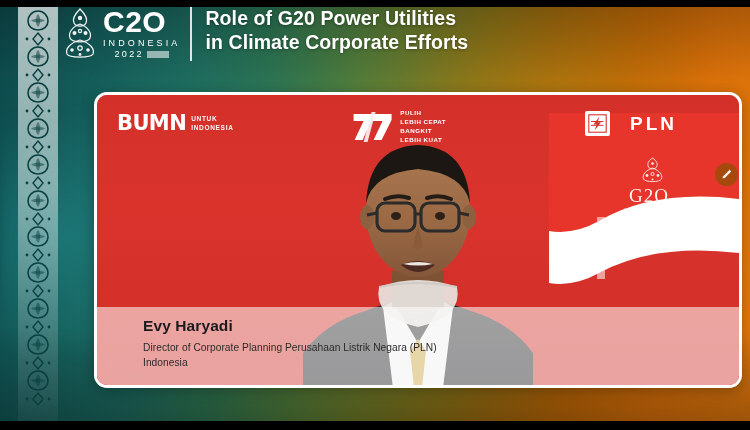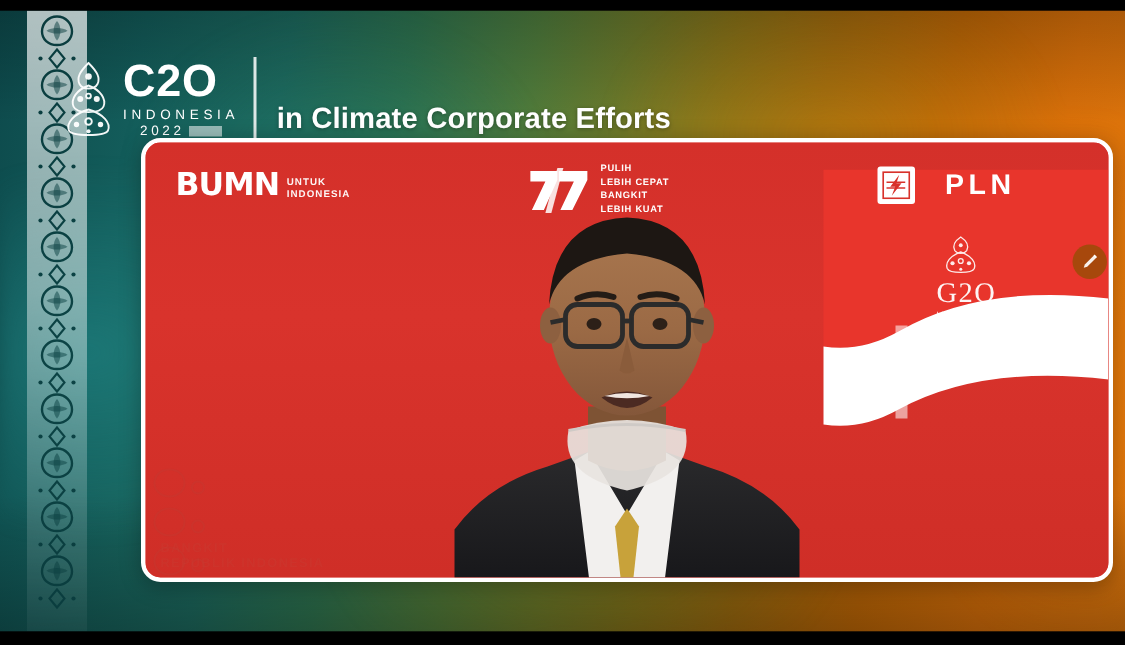--- a/index.html
+++ b/index.html
@@ -54,21 +54,21 @@
 
   
   #ornament-strip {
     position:absolute; left:18px; top:7px; width:40px; height:414px;
     z-index:5; opacity:.85;
   }
 
   
   #header {
     position:absolute; left:0; top:7px; width:750px; height:85px;
-    z-index:10; display:flex; align-items:flex-end; padding-left:41px;border-radius:12px;
+    z-index:10; display:flex; align-items:flex-start; padding-left:62px;border-radius:12px;
   }
   #c20-logo { display:flex; align-items:center; gap:5px; }
   #c20-motif { width:36px; height:52px; flex:0 0 36px; }
   #c20-wordmark { color:#fff; line-height:1; }
   #c20-main {
     font-size:30px; font-weight:700; letter-spacing:.5px;
     font-family:"Liberation Sans", sans-serif;
   }
   #c20-sub {
     font-size:9px; letter-spacing:3.1px; font-weight:400;
@@ -106,21 +106,21 @@
   }
 
   
   #flag-graphic {
     position:absolute; right:0; top:18px; width:270px; height:200px;
   }
 
   
   #bumn-logo {
     position:absolute; left:20px; top:18px; display:flex;
-    align-items:flex-end; gap:5px; z-index:3;
+    align-items:center; gap:5px; z-index:3;
   }
   #bumn-mark {
     color:#fff; font-size:21px; font-weight:700; letter-spacing:-.6px;
     line-height:1; font-family:"DejaVu Sans", sans-serif;
   }
   #bumn-tag {
     color:#fff; font-size:6.5px; line-height:1.25; letter-spacing:.7px;
     font-weight:700; opacity:.95;
   }
 
@@ -143,21 +143,21 @@
     display:flex; align-items:center; justify-content:center;
   }
   #pln-text {
     color:#fff; font-size:19px; font-weight:700; letter-spacing:3px;
     line-height:1;
   }
 
   
   #g20-watermark {
     position:absolute; right:70px; top:62px; z-index:3;
-    display:flex; flex-direction:column; align-items:flex-start;
+    display:flex; flex-direction:column; align-items:flex-end;
     opacity:.95;
   }
   #g20-motif { width:33px; height:27px; }
   #g20-main {
     color:#fff; font-size:19px; font-weight:400; letter-spacing:1px;
     line-height:1; margin-top:2px; font-family:"Liberation Serif", serif;
   }
   #g20-sub {
     color:#fff; font-size:5.2px; letter-spacing:1.8px; margin-top:2px;
   }
@@ -284,20 +284,21 @@
         <div id="c20-year-row">
           <span id="c20-year">2022</span>
           <span id="c20-tagbox"></span>
         </div>
       </div>
     </div>
 
     <div id="header-divider"></div>
 
     <div id="header-title">
+      <div>Role of G20 Power Utilities</div>
       <div>in Climate Corporate Efforts</div>
     </div>
   </div>
 
   <div id="video-card">
     <div id="video-inner">
 
       <svg id="flag-graphic" viewBox="0 0 270 200" preserveAspectRatio="none">
         <path d="M70 0 L270 0 L270 120 Q180 108 120 140 Q95 152 70 150 Z" fill="#ffffff" opacity=".0"></path>
         <path d="M80 0 L270 0 L270 86 Q185 76 130 108 Q105 122 80 118 Z" fill="#e8352c"></path>
@@ -415,20 +416,25 @@
           <circle cx="33" cy="44" r="4"></circle>
           <circle cx="33" cy="70" r="4"></circle>
         </g>
       </svg>
 
       <div id="seal-watermark">
         <div>BANGKIT</div>
         <div>REPUBLIK INDONESIA</div>
       </div>
 
+      <div id="name-banner">
+        <div id="speaker-name">Evy Haryadi</div>
+        <div id="speaker-role">Director of Corporate Planning Perusahaan Listrik Negara (PLN)</div>
+        <div id="speaker-country">Indonesia</div>
+      </div>
 
     </div>
   </div>
 
   <div id="edit-button">
     <svg width="13" height="13" viewBox="0 0 13 13">
       <path d="M2.5 10.5 L3.2 8.3 L9.4 2.1 L11 3.7 L4.8 9.9 Z" fill="#ffffff" opacity=".92"></path>
       <path d="M9.4 2.1 L11 3.7" stroke="#ffffff" stroke-width="1"></path>
     </svg>
   </div>

